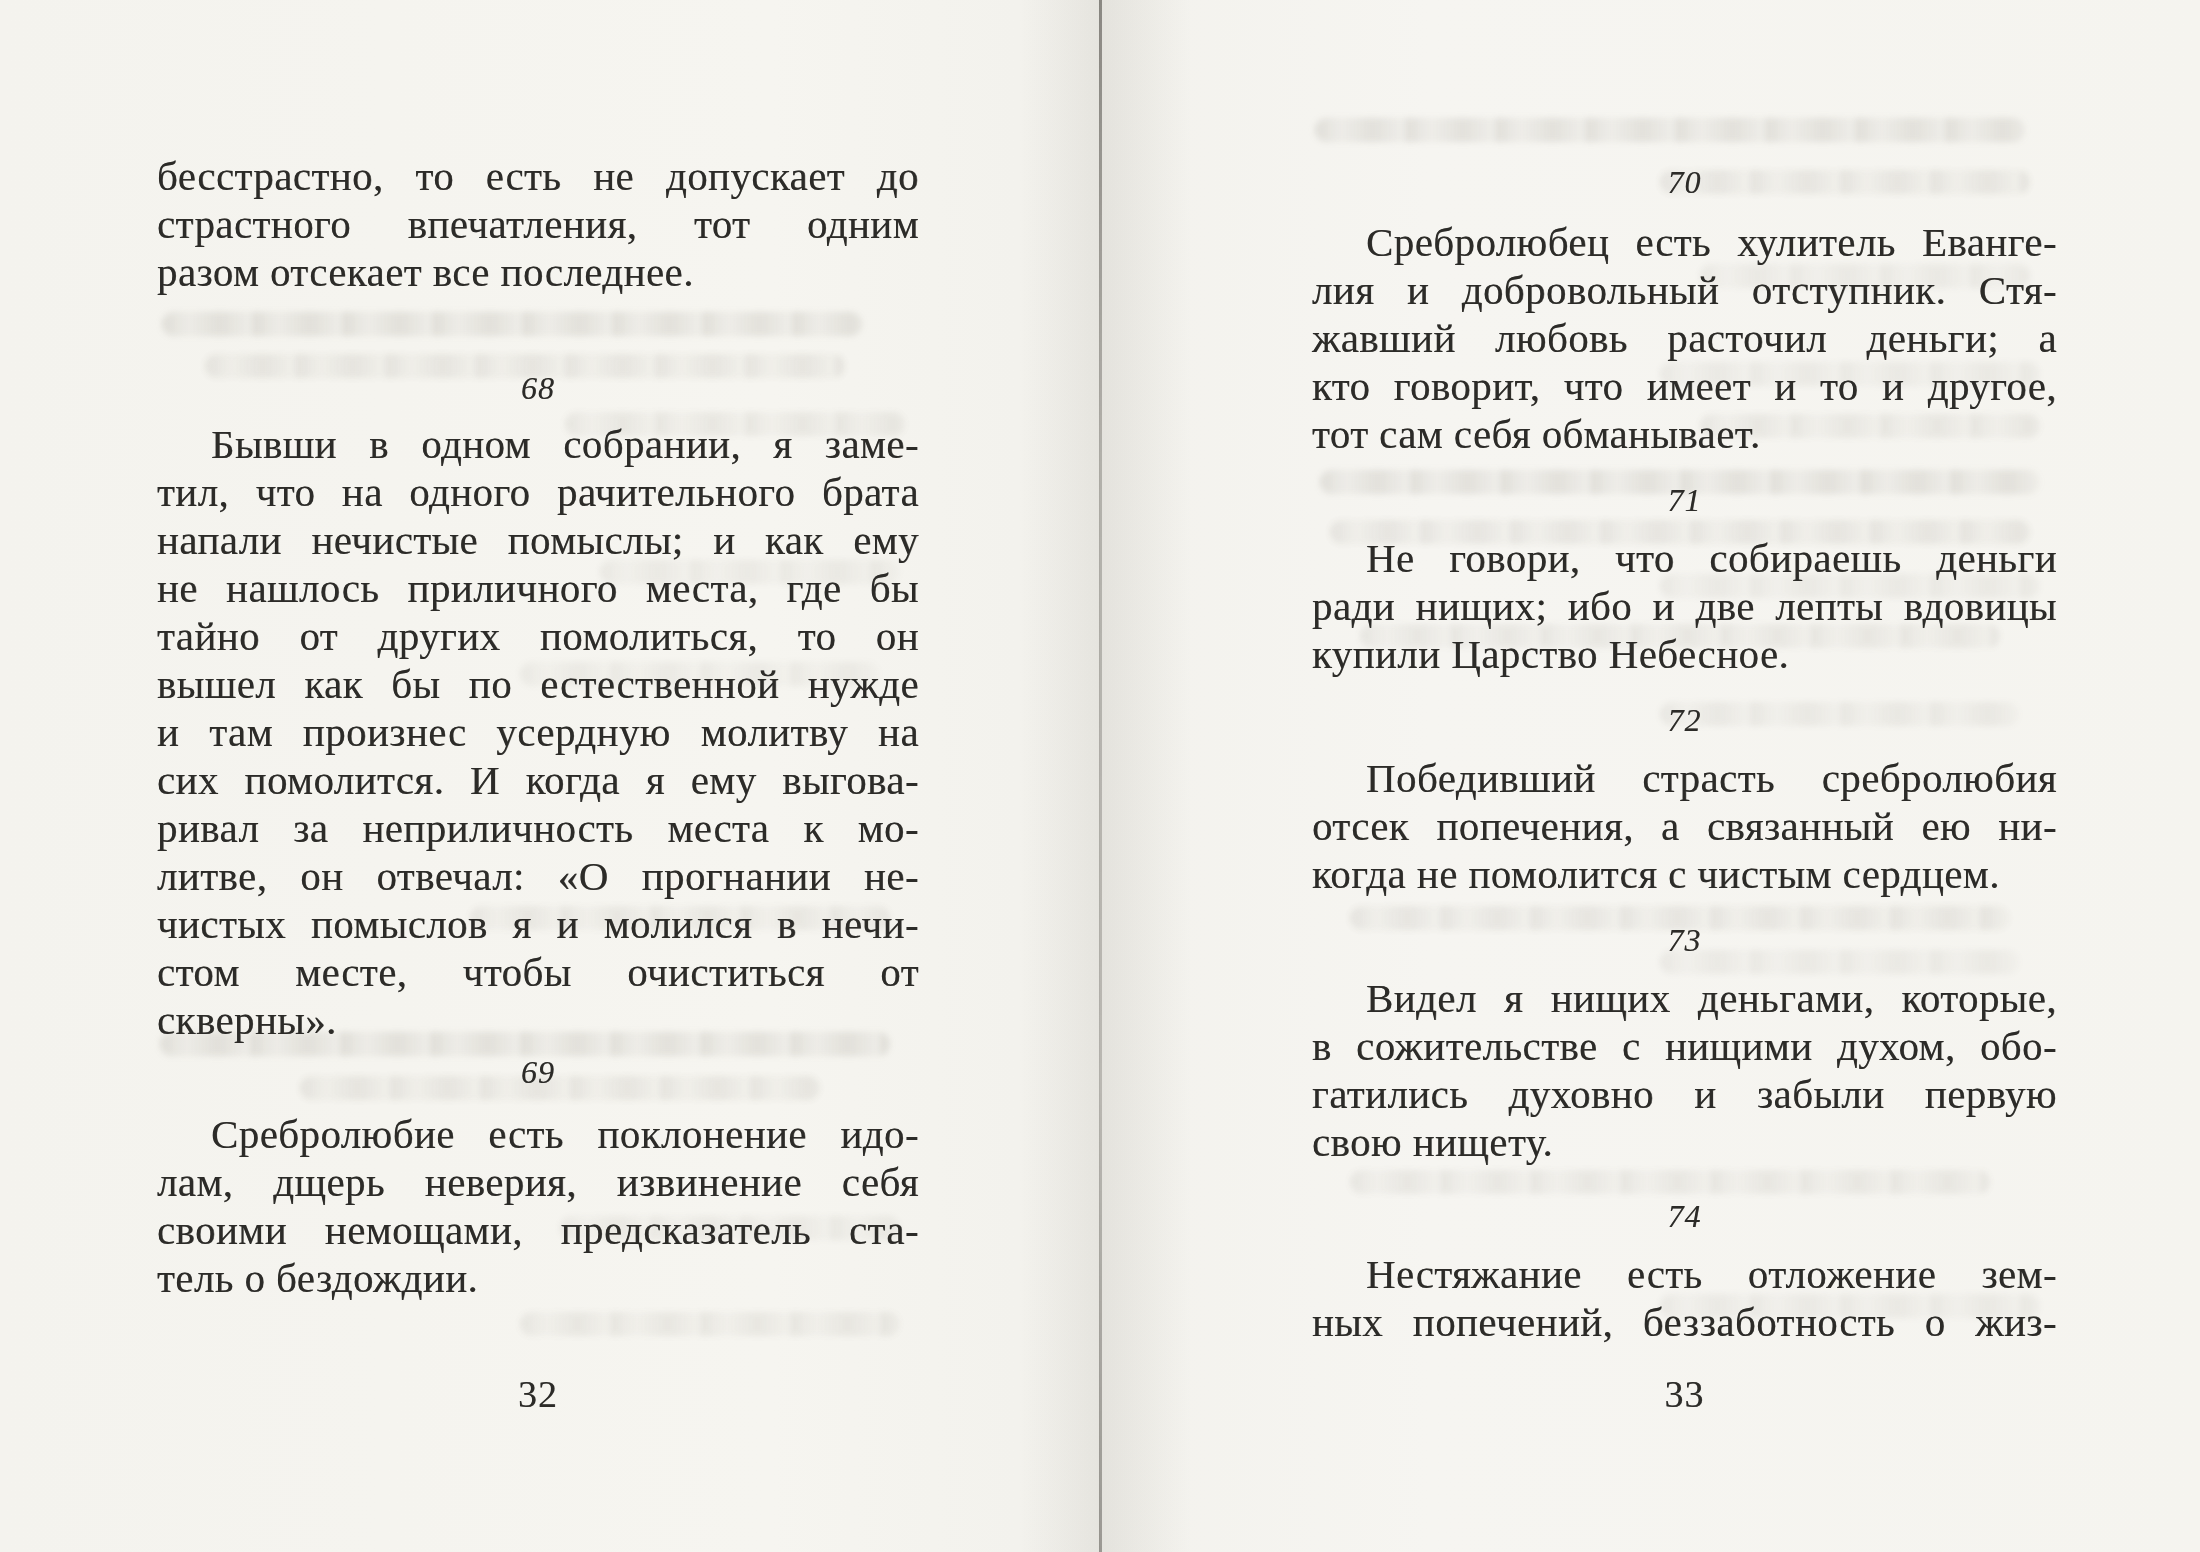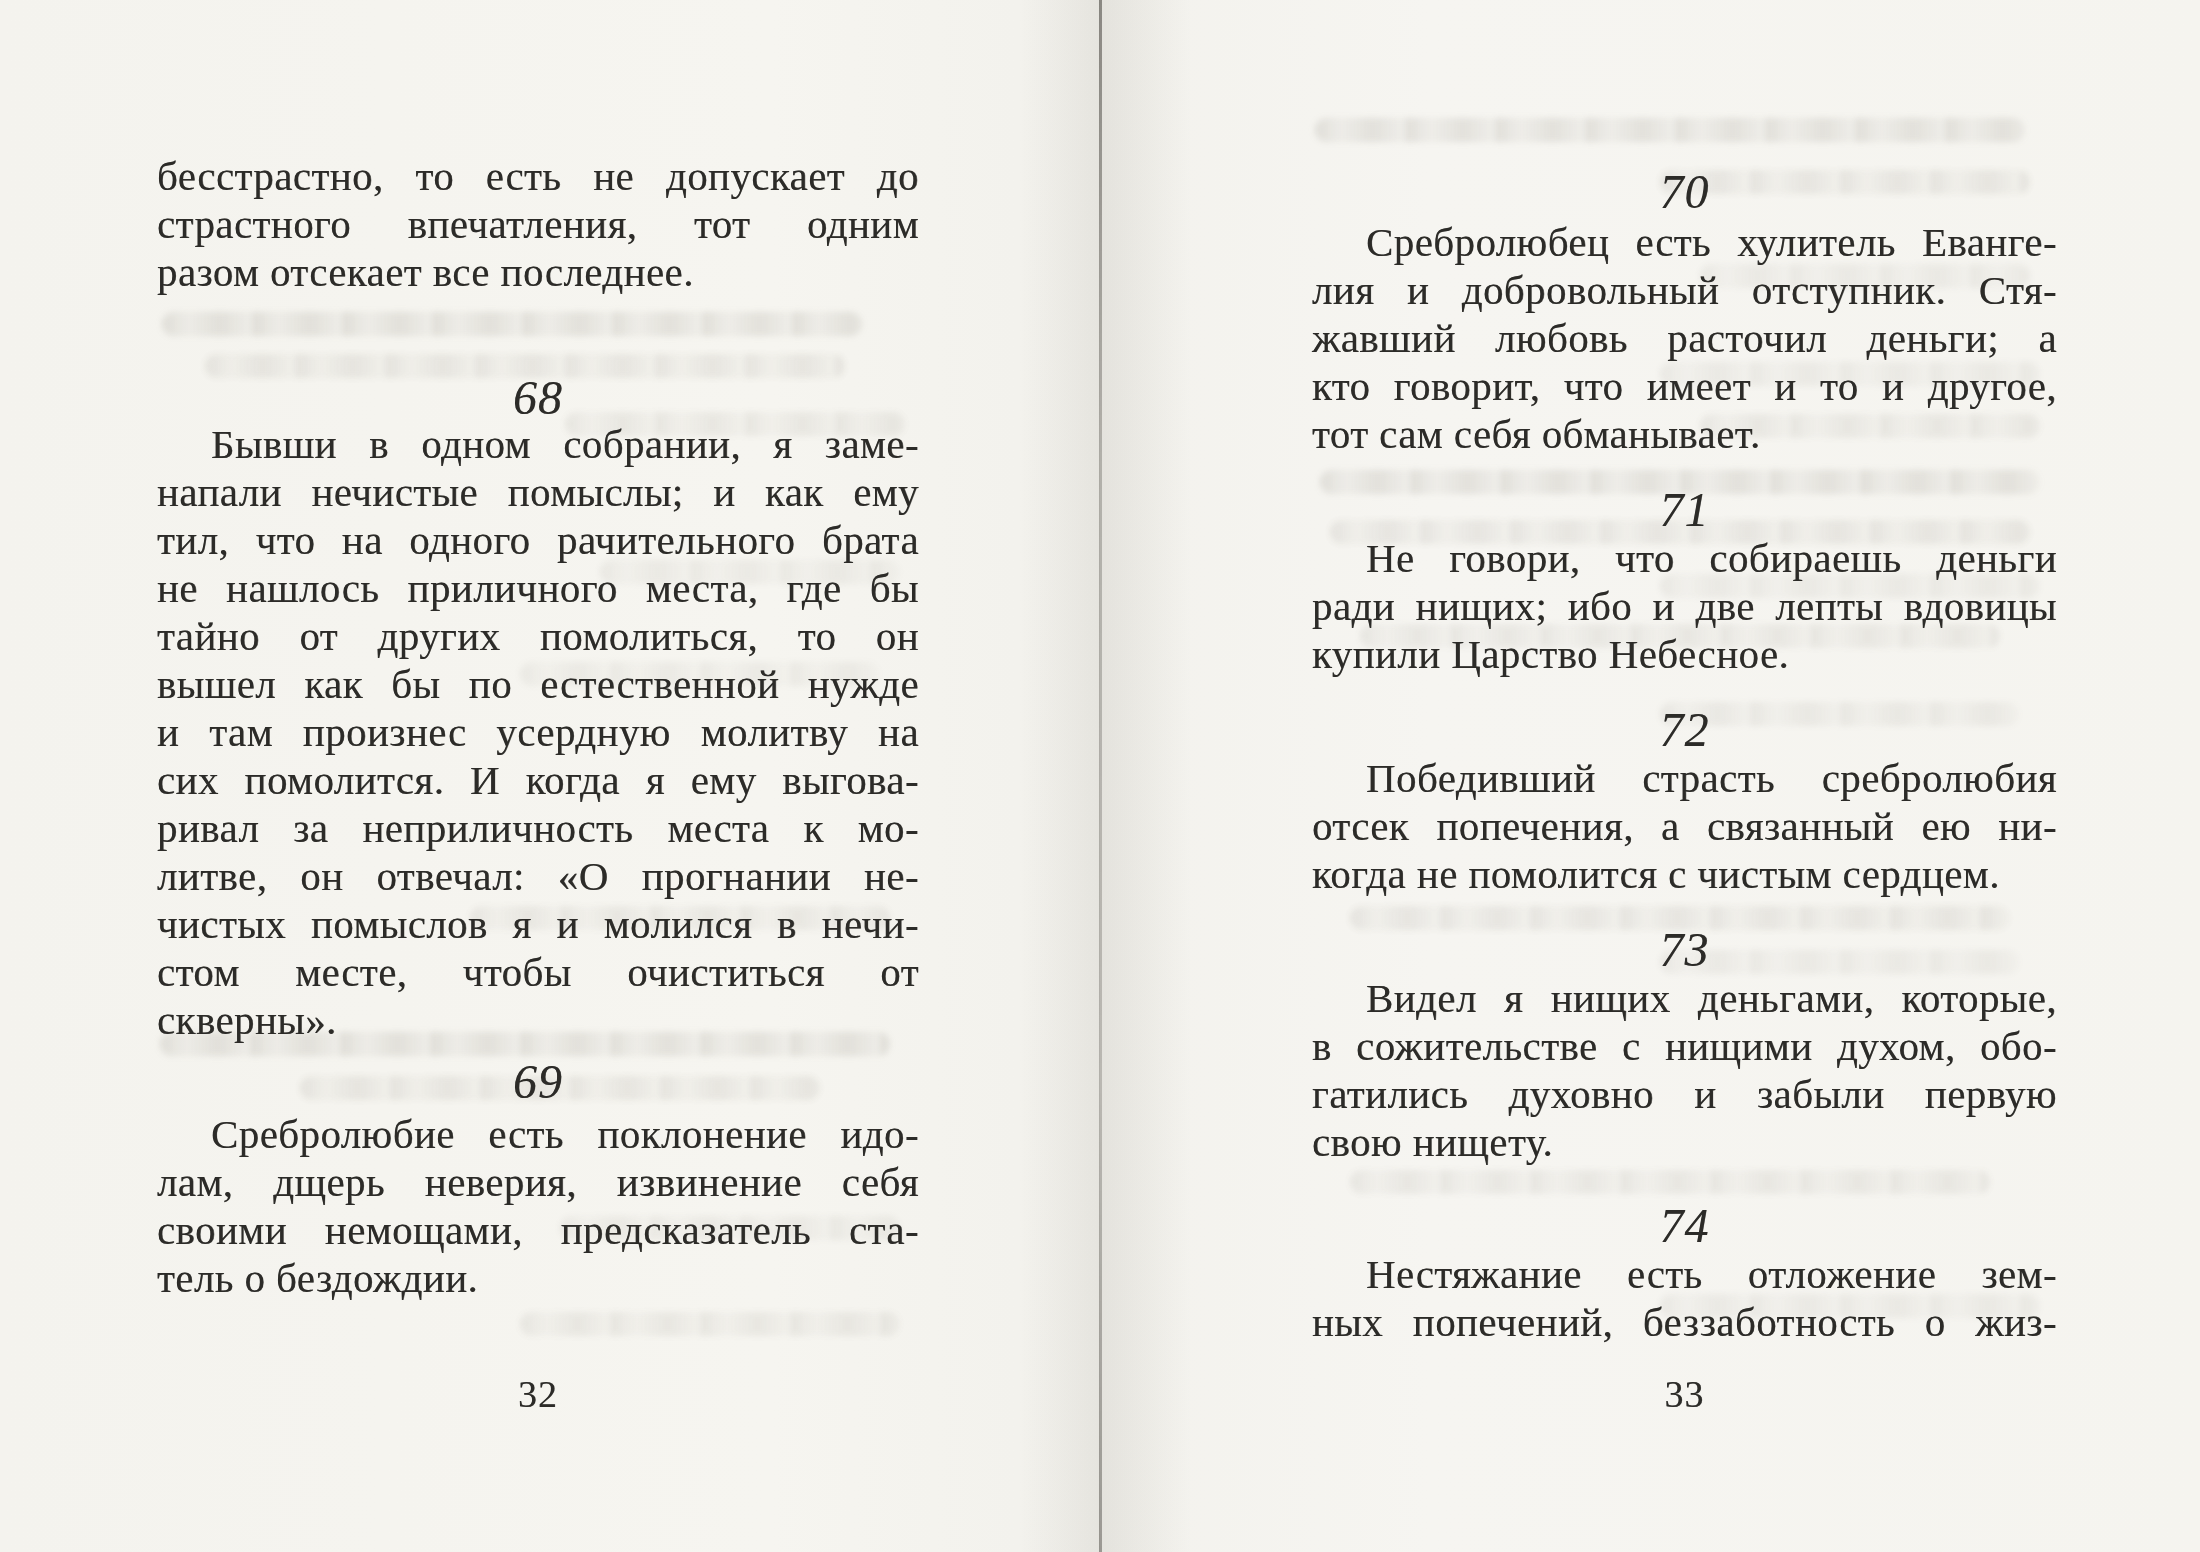--- a/index.html
+++ b/index.html
@@ -61,21 +61,21 @@
     text-align: justify; text-align-last: justify;
     text-shadow: 0.3px 0 0 rgba(44,43,40,0.55);
   }
   .para .line:first-child { text-indent: 54px; }
   .para.no-indent .line:first-child { text-indent: 0; }
   .para .line:last-child { text-align-last: left; }
   .para.justify-last .line:last-child { text-align-last: justify; }
 
   .section-heading {
     position: absolute; left: 0; width: 100%;
-    font-size: 48px; font-style: italic; text-align: center;
+    font-size: 32px; font-style: italic; text-align: center;
     letter-spacing: 1px;
     text-shadow: 0.3px 0 0 rgba(44,43,40,0.55);
   }
   .page-number {
     position: absolute; left: 0; width: 100%;
     font-size: 38px; text-align: center; letter-spacing: 1px;
     text-shadow: 0.3px 0 0 rgba(44,43,40,0.5);
   }
 
   
@@ -111,22 +111,22 @@
     <div class="textcol">
       <div class="para no-indent" style="top:152px;">
           <div class="line">бесстрастно, то есть не допускает до</div>
           <div class="line">страстного впечатления, тот одним</div>
           <div class="line">разом отсекает все последнее.</div>
         </div>
 
       <div class="section-heading" style="top:346px;margin-top:24px;">68</div>
       <div class="para" style="top:420px;">
           <div class="line">Бывши в одном собрании, я заме-</div>
+          <div class="line">тил, что на одного рачительного брата</div>
           <div class="line">напали нечистые помыслы; и как ему</div>
-          <div class="line">тил, что на одного рачительного брата</div>
           <div class="line">не нашлось приличного места, где бы</div>
           <div class="line">тайно от других помолиться, то он</div>
           <div class="line">вышел как бы по естественной нужде</div>
           <div class="line">и там произнес усердную молитву на</div>
           <div class="line">сих помолится. И когда я ему выгова-</div>
           <div class="line">ривал за неприличность места к мо-</div>
           <div class="line">литве, он отвечал: «О прогнании не-</div>
           <div class="line">чистых помыслов я и молился в нечи-</div>
           <div class="line">стом месте, чтобы очиститься от</div>
           <div class="line">скверны».</div>

